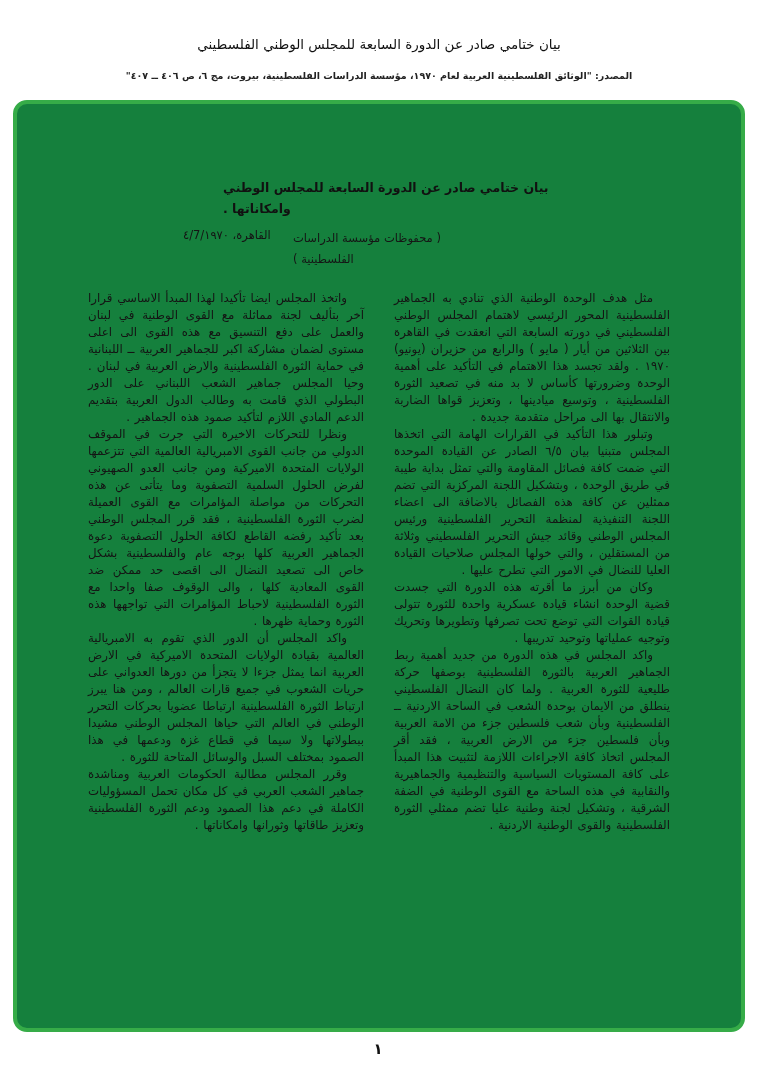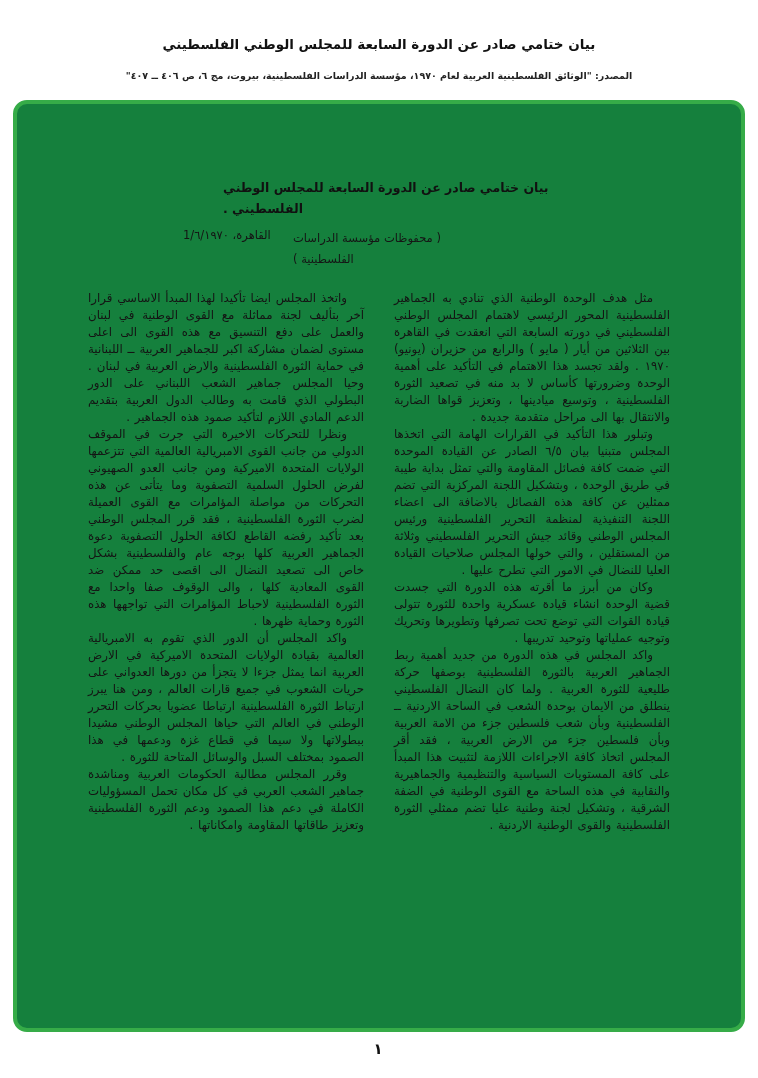--- a/index.html
+++ b/index.html
@@ -8,21 +8,21 @@
     height:1078px;
     background:#ffffff;
     font-family:"DejaVu Sans", sans-serif;
     color:#161616;
     position:relative;
     overflow:hidden;
   }
   .header-title {
     position:absolute; top:36px; left:0; width:758px;
     text-align:center; direction:rtl;
-    font-size:13.5px; font-weight:bold; color:#111;
+    font-size:13.5px; font-weight:normal; color:#111;
   }
   .source-line {
     position:absolute; top:70px; left:0; width:758px;
     text-align:center; direction:rtl;
     font-size:9.5px; font-weight:bold; color:#222;
   }
   .doc-frame {
     position:absolute; top:100px; left:13px;
     width:732px; height:932px;
     border:4px solid #36ac48;
@@ -73,40 +73,40 @@
 <div>
 
   <div class="header-title">بيان ختامي صادر عن الدورة السابعة للمجلس الوطني الفلسطيني</div>
 
   <div class="source-line">المصدر: "الوثائق الفلسطينية العربية لعام ١٩٧٠، مؤسسة الدراسات الفلسطينية، بيروت، مج ٦، ص ٤٠٦ ــ ٤٠٧"</div>
 
   <div class="doc-frame">
 
     <div class="doc-title-1">بيان ختامي صادر عن الدورة السابعة للمجلس الوطني</div>
 
-    <div class="doc-title-2">الفلسطيني .</div>
+    <div class="doc-title-2">وامكاناتها .</div>
 
-    <div class="dateline-date">القاهرة، 1/٦/١٩٧٠</div>
+    <div class="dateline-date">القاهرة، ٤/7/١٩٧٠</div>
 
     <div class="archive-note">( محفوظات مؤسسة الدراسات الفلسطينية )</div>
 
     <div class="columns">
 
       <div class="col">
         <p class="para">مثل هدف الوحدة الوطنية الذي تنادي به الجماهير الفلسطينية المحور الرئيسي لاهتمام المجلس الوطني الفلسطيني في دورته السابعة التي انعقدت في القاهرة بين الثلاثين من أيار ( مايو ) والرابع من حزيران (يونيو) ١٩٧٠ . ولقد تجسد هذا الاهتمام في التأكيد على أهمية الوحدة وضرورتها كأساس لا بد منه في تصعيد الثورة الفلسطينية ، وتوسيع ميادينها ، وتعزيز قواها الضاربة والانتقال بها الى مراحل متقدمة جديدة .</p>
         <p class="para">وتبلور هذا التأكيد في القرارات الهامة التي اتخذها المجلس متبنيا بيان ٦/٥ الصادر عن القيادة الموحدة التي ضمت كافة فصائل المقاومة والتي تمثل بداية طيبة في طريق الوحدة ، وبتشكيل اللجنة المركزية التي تضم ممثلين عن كافة هذه الفصائل بالاضافة الى اعضاء اللجنة التنفيذية لمنظمة التحرير الفلسطينية ورئيس المجلس الوطني وقائد جيش التحرير الفلسطيني وثلاثة من المستقلين ، والتي خولها المجلس صلاحيات القيادة العليا للنضال في الامور التي تطرح عليها .</p>
         <p class="para">وكان من أبرز ما أقرته هذه الدورة التي جسدت قضية الوحدة انشاء قيادة عسكرية واحدة للثورة تتولى قيادة القوات التي توضع تحت تصرفها وتطويرها وتحريك وتوجيه عملياتها وتوحيد تدريبها .</p>
         <p class="para">واكد المجلس في هذه الدورة من جديد أهمية ربط الجماهير العربية بالثورة الفلسطينية بوصفها حركة طليعية للثورة العربية . ولما كان النضال الفلسطيني ينطلق من الايمان بوحدة الشعب في الساحة الاردنية ــ الفلسطينية وبأن شعب فلسطين جزء من الامة العربية وبأن فلسطين جزء من الارض العربية ، فقد أقر المجلس اتخاذ كافة الاجراءات اللازمة لتثبيت هذا المبدأ على كافة المستويات السياسية والتنظيمية والجماهيرية والنقابية في هذه الساحة مع القوى الوطنية في الضفة الشرقية ، وتشكيل لجنة وطنية عليا تضم ممثلي الثورة الفلسطينية والقوى الوطنية الاردنية .</p>
       </div>
 
       <div class="col">
         <p class="para">واتخذ المجلس ايضا تأكيدا لهذا المبدأ الاساسي قرارا آخر بتأليف لجنة مماثلة مع القوى الوطنية في لبنان والعمل على دفع التنسيق مع هذه القوى الى اعلى مستوى لضمان مشاركة اكبر للجماهير العربية ــ اللبنانية في حماية الثورة الفلسطينية والارض العربية في لبنان . وحيا المجلس جماهير الشعب اللبناني على الدور البطولي الذي قامت به وطالب الدول العربية بتقديم الدعم المادي اللازم لتأكيد صمود هذه الجماهير .</p>
         <p class="para">ونظرا للتحركات الاخيرة التي جرت في الموقف الدولي من جانب القوى الامبريالية العالمية التي تتزعمها الولايات المتحدة الاميركية ومن جانب العدو الصهيوني لفرض الحلول السلمية التصفوية وما يتأتى عن هذه التحركات من مواصلة المؤامرات مع القوى العميلة لضرب الثورة الفلسطينية ، فقد قرر المجلس الوطني بعد تأكيد رفضه القاطع لكافة الحلول التصفوية دعوة الجماهير العربية كلها بوجه عام والفلسطينية بشكل خاص الى تصعيد النضال الى اقصى حد ممكن ضد القوى المعادية كلها ، والى الوقوف صفا واحدا مع الثورة الفلسطينية لاحباط المؤامرات التي تواجهها هذه الثورة وحماية ظهرها .</p>
         <p class="para">واكد المجلس أن الدور الذي تقوم به الامبريالية العالمية بقيادة الولايات المتحدة الاميركية في الارض العربية انما يمثل جزءا لا يتجزأ من دورها العدواني على حريات الشعوب في جميع قارات العالم ، ومن هنا يبرز ارتباط الثورة الفلسطينية ارتباطا عضويا بحركات التحرر الوطني في العالم التي حياها المجلس الوطني مشيدا ببطولاتها ولا سيما في قطاع غزة ودعمها في هذا الصمود بمختلف السبل والوسائل المتاحة للثورة .</p>
-        <p class="para">وقرر المجلس مطالبة الحكومات العربية ومناشدة جماهير الشعب العربي في كل مكان تحمل المسؤوليات الكاملة في دعم هذا الصمود ودعم الثورة الفلسطينية وتعزيز طاقاتها المقاومة وامكاناتها .</p>
+        <p class="para">وقرر المجلس مطالبة الحكومات العربية ومناشدة جماهير الشعب العربي في كل مكان تحمل المسؤوليات الكاملة في دعم هذا الصمود ودعم الثورة الفلسطينية وتعزيز طاقاتها وثورانها وامكاناتها .</p>
       </div>
 
     </div>
 
   </div>
 
   <div class="page-number">١</div>
 
 </div>
 

